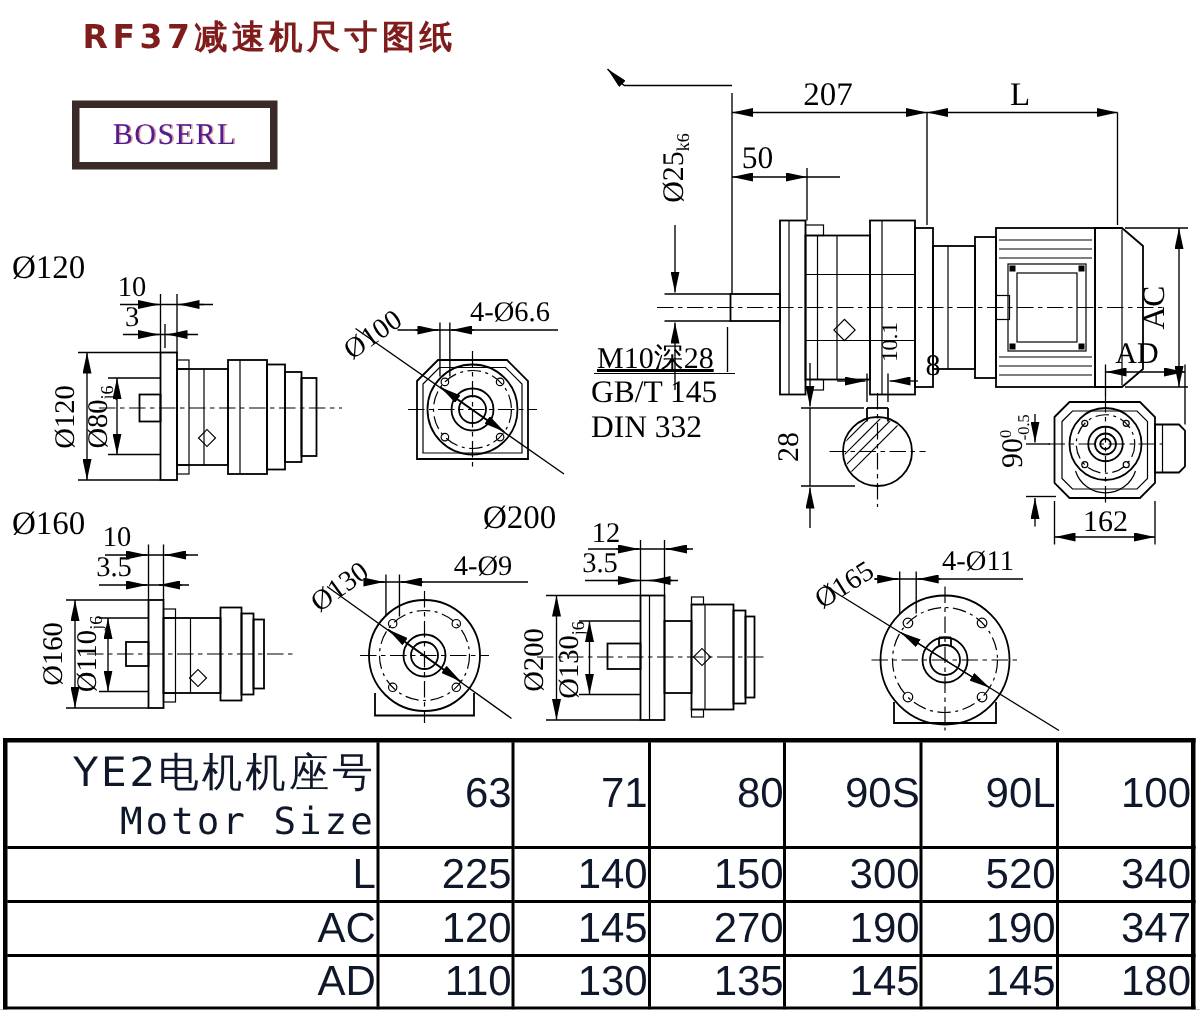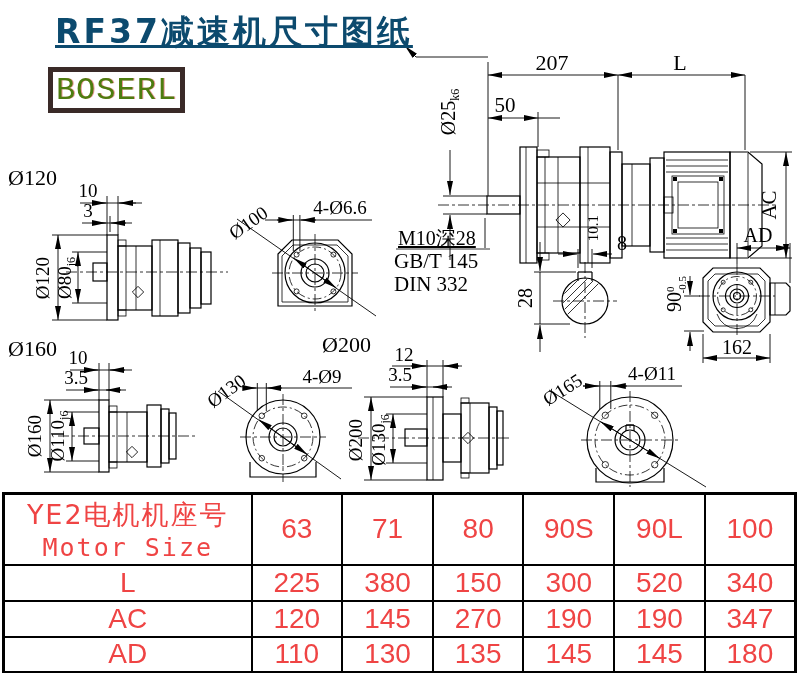--- a/index.html
+++ b/index.html
@@ -1,33 +1,33 @@
 <!DOCTYPE html>
 <html><head>
 <meta charset="utf-8">
 <style>
   html,body{margin:0;padding:0;background:#888;}
   .stage{position:relative;width:800px;height:673px;background:#ffffff;overflow:hidden;
          font-family:"Liberation Sans",sans-serif;}
-  .title{position:absolute;left:55px;top:10px;font-size:33px;font-weight:bold;color:#0c4a6e;
-         letter-spacing:3px;font-family:"DejaVu Sans",sans-serif;white-space:nowrap;text-decoration:underline;}
+  .title{position:absolute;left:55px;top:10px;font-size:22px;font-weight:bold;color:#7f1d1d;
+         letter-spacing:3px;font-family:"DejaVu Sans",sans-serif;white-space:nowrap;}
   .logo{position:absolute;left:48px;top:67px;width:127px;height:36px;border:5px solid #3a2a28;
         display:flex;align-items:center;justify-content:center;background:#fff;}
-  .logo span{font-family:Liberation Mono, monospace;font-size:32px;color:#4d7c0f;letter-spacing:1px;
+  .logo span{font-family:Liberation Serif, serif;font-size:20px;color:#4c1d95;letter-spacing:1px;
         text-shadow:1px 0 0 rgba(210,30,30,.45);}
   svg{position:absolute;left:0;top:0;}
   svg text{font-family:"Liberation Serif",serif;fill:#000;stroke:none;}
   .obj{stroke:#000;stroke-width:1.2;fill:none;}
   .thin{stroke:#000;stroke-width:.8;fill:none;}
   .dim{stroke:#000;stroke-width:.9;fill:none;}
   .cl{stroke:#000;stroke-width:.8;fill:none;stroke-dasharray:11 3 3 3;}
   .bc{stroke:#000;stroke-width:.8;fill:none;stroke-dasharray:9 3 2 3;}
   .tbl-wrap{position:absolute;left:2px;top:492px;width:795px;height:179px;}
   table{border-collapse:collapse;table-layout:fixed;width:100%;height:100%;border:3px solid #000;}
-  td{border:2px solid #000;text-align:center;vertical-align:middle;padding:0;color:#ef4444;}
+  td{border:2px solid #000;text-align:right;vertical-align:middle;padding:0;color:#0f172a;}
   .hdr-cn{font-size:27px;letter-spacing:2px;font-family:"DejaVu Sans",sans-serif;}
   .hdr-en{font-size:25px;font-family:"DejaVu Sans Mono",monospace;letter-spacing:2px;}
   .num{font-size:28px;font-family:"Liberation Sans",sans-serif;}
   tr.hrow{height:71px;} tr.drow{height:36px;}
 </style>
 </head>
 <body>
 
 <div class="stage">
 
@@ -401,21 +401,21 @@
         <td class="num">63</td>
         <td class="num">71</td>
         <td class="num">80</td>
         <td class="num">90S</td>
         <td class="num">90L</td>
         <td class="num">100</td>
       </tr>
       <tr class="drow">
         <td class="num">L</td>
         <td class="num">225</td>
-        <td class="num">380</td>
+        <td class="num">140</td>
         <td class="num">150</td>
         <td class="num">300</td>
         <td class="num">520</td>
         <td class="num">340</td>
       </tr>
       <tr class="drow">
         <td class="num">AC</td>
         <td class="num">120</td>
         <td class="num">145</td>
         <td class="num">270</td>

